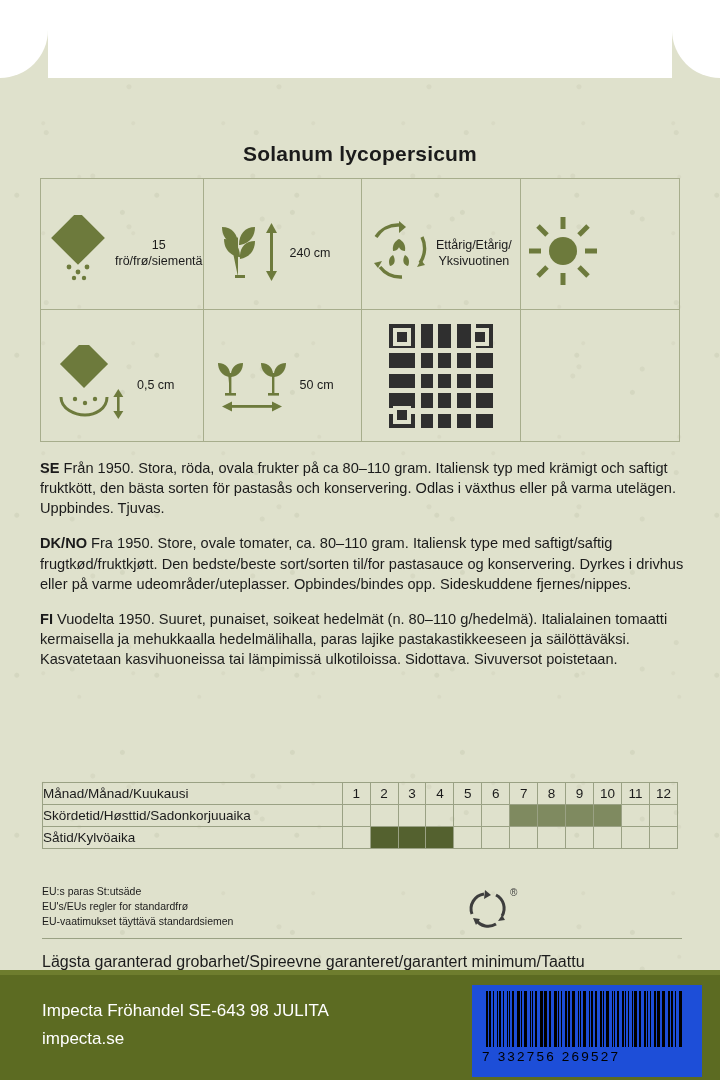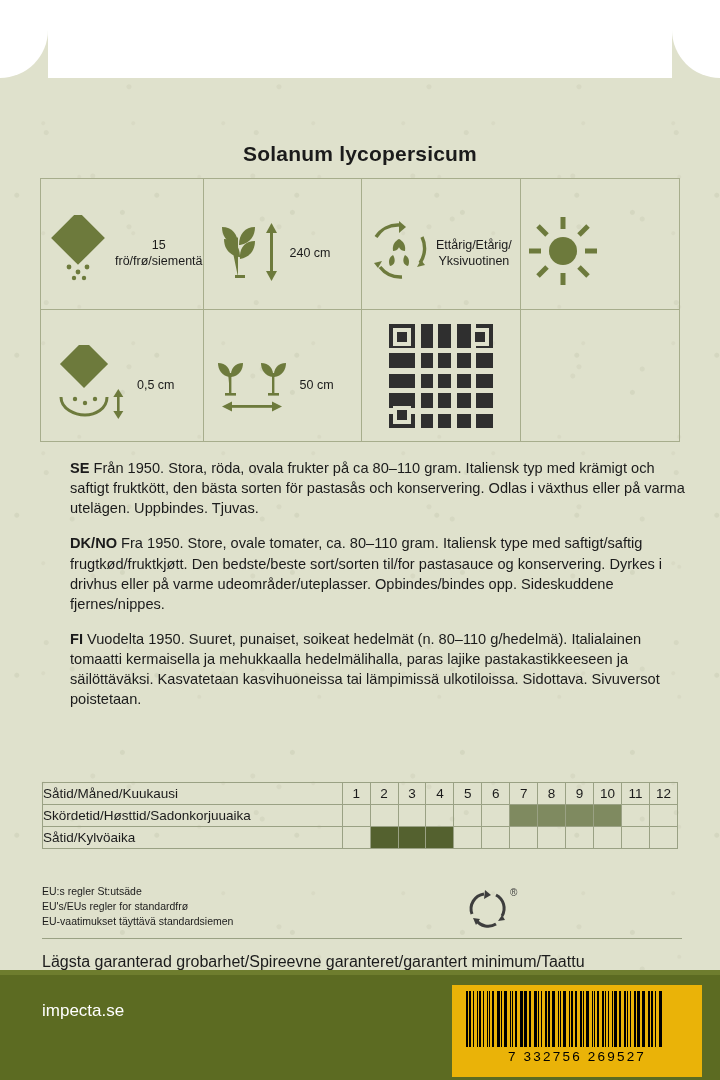--- a/index.html
+++ b/index.html
@@ -81,21 +81,21 @@
     margin-top:6px; white-space:pre-line;
   }
   .cell.qr { padding-top:0; align-items:center; justify-content:center; }
 
   
   .qr-box { width:104px; height:104px; background:#2f2f2f; position:relative; }
   .qr-box .pix { position:absolute; background:#dfe1cc; }
 
   
   .texts { position:absolute; left:40px; top:458px; width:645px; }
-  .para { font-size:14.6px; line-height:1.38; color:#1b1b1b; margin-bottom:15px;margin-left:30px; }
+  .para { font-size:14.6px; line-height:1.38; color:#1b1b1b; margin-bottom:15px; }
   .para .lang { font-weight:bold; }
 
   
   .table-wrap { position:absolute; left:42px; top:782px; width:636px; }
   table.months { border-collapse:collapse; width:636px; font-size:13.5px; color:#1b1b1b; }
   table.months td, table.months th {
     border:1px solid #9aa184; height:22px; padding:0;
   }
   td.label { text-align:left; padding-left:8px; width:300px; font-weight:normal; }
   td.mcell { width:28px; text-align:center; }
@@ -109,21 +109,21 @@
     border-top:1px solid #9aa184; padding-top:14px;
   }
 
   
   .greenbar {
     position:absolute; left:0; bottom:0; width:720px; height:110px;
     background:#5c6b22;
     border-top:5px solid #6e7d2e;
   }
   .brand { position:absolute; left:42px; top:22px; color:#ffffff; font-size:17px; line-height:1.65; }
-  .barcode { position:absolute; right:18px; top:10px; width:250px; height:92px; background:#eab308;text-align:center; }
+  .barcode { position:absolute; right:18px; top:10px; width:230px; height:92px; background:#1d4ed8; }
   .bars { position:absolute; left:14px; top:6px; width:222px; height:56px; }
   .bars i { position:absolute; top:0; background:#000; height:56px; }
   .bc-num { position:absolute; left:10px; top:64px; width:230px; font-size:13.5px; letter-spacing:2.2px; color:#000; font-family:"Liberation Sans", sans-serif; }
   svg { display:block; }
 </style>
 </head>
 <body>
 
 <div class="packet">
 
@@ -295,21 +295,21 @@
     <div class="para">
       <span class="lang">FI</span>
       <span>Vuodelta 1950. Suuret, punaiset, soikeat hedelmät (n. 80–110 g/hedelmä). Italialainen tomaatti kermaisella ja mehukkaalla hedelmälihalla, paras lajike pastakastikkeeseen ja säilöttäväksi. Kasvatetaan kasvihuoneissa tai lämpimissä ulkotiloissa. Sidottava. Sivuversot poistetaan.</span>
     </div>
   </div>
 
   <div class="table-wrap">
     <table class="months">
       <tbody id="cal-body">
           <tr>
-            <td class="label">Såtid/Måned/Kuukausi</td>
+            <td class="label">Månad/Månad/Kuukausi</td>
             <td class="mcell">1</td>
             <td class="mcell">2</td>
             <td class="mcell">3</td>
             <td class="mcell">4</td>
             <td class="mcell">5</td>
             <td class="mcell">6</td>
             <td class="mcell">7</td>
             <td class="mcell">8</td>
             <td class="mcell">9</td>
             <td class="mcell">10</td>
@@ -344,21 +344,21 @@
             <td class="mcell"></td>
             <td class="mcell"></td>
             <td class="mcell"></td>
             <td class="mcell"></td>
           </tr>
         </tbody>
     </table>
   </div>
 
   <div class="eu">
-    <div>EU:s regler St:utsäde</div>
+    <div>EU:s paras St:utsäde</div>
     <div>EU's/EUs regler for standardfrø</div>
     <div>EU-vaatimukset täyttävä standardsiemen</div>
   </div>
 
   <div class="recycle">
     <svg width="60" height="48" viewBox="0 0 60 48">
       <g fill="none" stroke="#3d3d3d" stroke-width="3">
         <path d="M12 30 A15 15 0 0 1 24 10"></path>
         <path d="M36 11 A15 15 0 0 1 42 32"></path>
         <path d="M36 40 A15 15 0 0 1 16 36"></path>
@@ -369,20 +369,21 @@
         <path d="M13 34 l7 1 l-4 6Z"></path>
       </g>
       <text x="50" y="12" font-size="10" fill="#3d3d3d" font-family="Liberation Sans, sans-serif">®</text>
     </svg>
   </div>
 
   <div class="guarantee">Lägsta garanterad grobarhet/Spireevne garanteret/garantert minimum/Taattu vähimmäisitävyys: 70 %</div>
 
   <div class="greenbar">
     <div class="brand">
+      <div>Impecta Fröhandel SE-643 98 JULITA</div>
       <div>impecta.se</div>
     </div>
     <div class="barcode">
       <div class="bars" id="bars">
           <i style="left: 0px; width: 2px;"></i>
           <i style="left: 3px; width: 2px;"></i>
           <i style="left: 7px; width: 1px;"></i>
           <i style="left: 11px; width: 1px;"></i>
           <i style="left: 13px; width: 2px;"></i>
           <i style="left: 17px; width: 1px;"></i>

